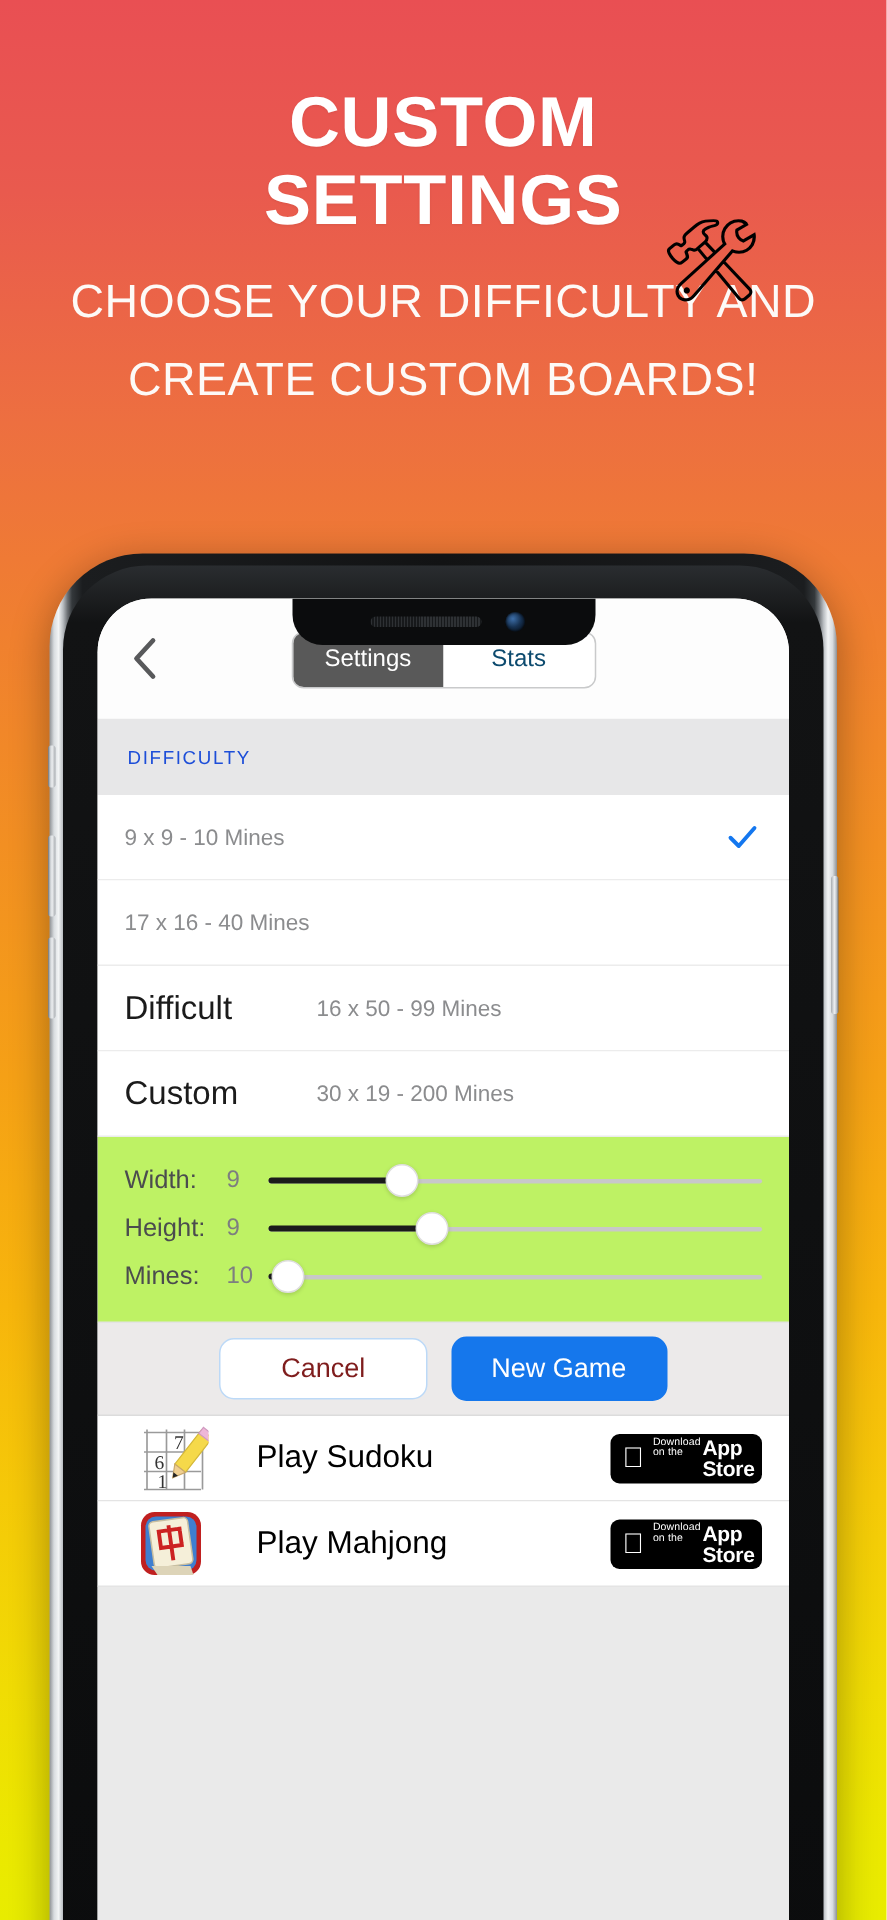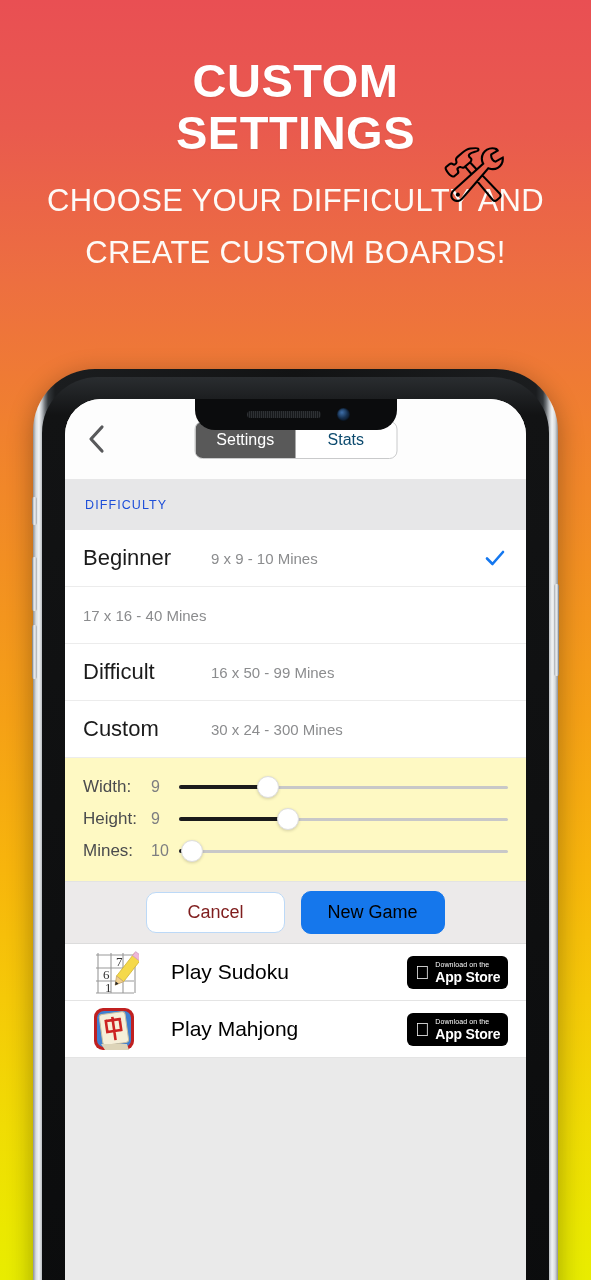--- a/index.html
+++ b/index.html
@@ -176,21 +176,21 @@
     flex:1 1 auto;
   }
   .check {
     width:22px; height:22px;
     flex:0 0 auto;
     color:#1477ef;
   }
   .check svg { display:block; }
 
   .sliders {
-    background:#fef9c3;
+    background:#bef264;
     padding:13px 18px 14px 18px;
     border-bottom:1px solid #e3e3e3;
   }
   .slider-row {
     display:flex; align-items:center;
     height:32px;
   }
   .slider-label {
     font-size:17px; color:#4b4c4e;
     width:68px; text-align:left;
@@ -234,21 +234,21 @@
     background:#ffffff;
     border:1px solid #bcd9f7;
     color:#7f1d1d;
     border-radius:10px;
     font-size:18px;
     padding:9px 40px;
   }
   .btn-new {
     background:#1577ec;
     border:1px solid #1577ec;
-    color:#000000;
+    color:#ffffff;
     border-radius:10px;
     font-size:18px;
     padding:10px 26px;
   }
 
   .promo-row {
     height:57px;
     background:#ffffff;
     display:flex; align-items:center;
     padding:0 18px 0 24px;
@@ -263,21 +263,21 @@
   .appstore {
     flex:0 0 auto;
     width:101px; height:33px;
     background:#000000;
     border-radius:6px;
     display:flex; align-items:center;
     padding-left:8px;
     color:#ffffff;
   }
   .appstore .apple { font-size:19px; line-height:19px; margin-right:6px; }
-  .appstore .as-txt { display:flex; flex-direction:column; line-height:1; }
+  .appstore .as-txt { display:flex; flex-direction:row; line-height:1; }
   .appstore .as-small { font-size:7px; letter-spacing:0.1px; margin-bottom:2px; }
   .appstore .as-big { font-size:14px; font-weight:bold; letter-spacing:-0.2px; }
 
   .screen-filler { background:#eaeaea; flex:1 1 auto; }
   .app-body { position:absolute; inset:0; display:flex; flex-direction:column; }
 </style>
 </head>
 <body>
 
 <div class="header">
@@ -315,21 +315,20 @@
         </div>
         <div class="seg-control">
           <div class="seg active">Settings</div>
           <div class="seg">Stats</div>
         </div>
       </div>
 
       <div class="section-head">DIFFICULTY</div>
 
       <div class="diff-row">
-        <div class="diff-name">Beginner</div>
         <div class="diff-desc">9 x 9 - 10 Mines</div>
         <div class="check">
           <svg width="22" height="22" viewBox="0 0 22 22" fill="none">
             <path d="M3 11.5 L8.5 17 L19 5" stroke="#1477ef" stroke-width="2.6" stroke-linecap="round" stroke-linejoin="round"></path>
           </svg>
         </div>
       </div>
 
       <div class="diff-row">
         <div class="diff-desc">17 x 16 - 40 Mines</div>
@@ -337,21 +336,21 @@
       </div>
 
       <div class="diff-row">
         <div class="diff-name">Difficult</div>
         <div class="diff-desc">16 x 50 - 99 Mines</div>
         <div class="check"></div>
       </div>
 
       <div class="diff-row">
         <div class="diff-name">Custom</div>
-        <div class="diff-desc">30 x 24 - 300 Mines</div>
+        <div class="diff-desc">30 x 19 - 200 Mines</div>
         <div class="check"></div>
       </div>
 
       <div class="sliders">
         <div class="slider-row">
           <div class="slider-label">Width:</div>
           <div class="slider-val">9</div>
           <div class="track">
             <div class="track-bg"></div>
             <div class="track-fill" style="width:27%"></div>

